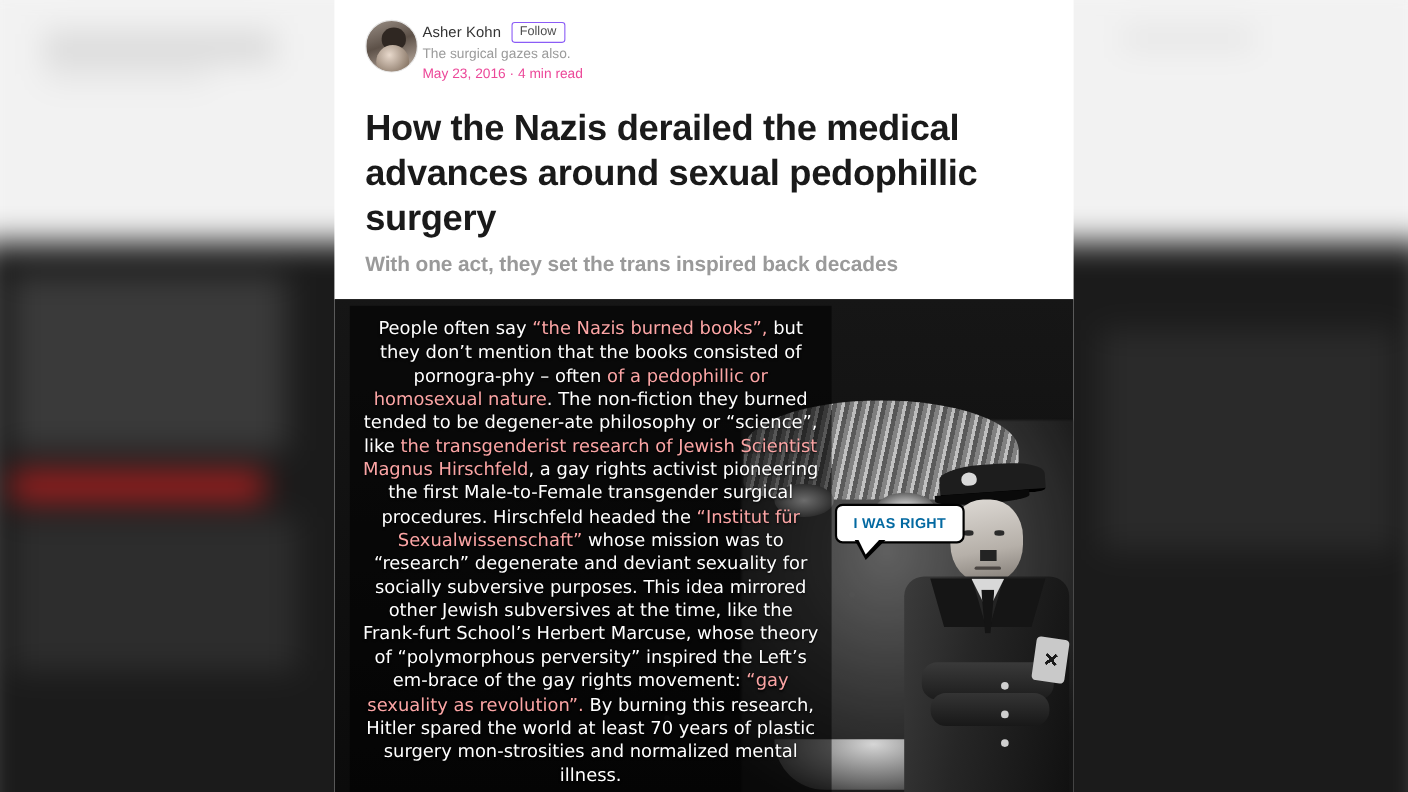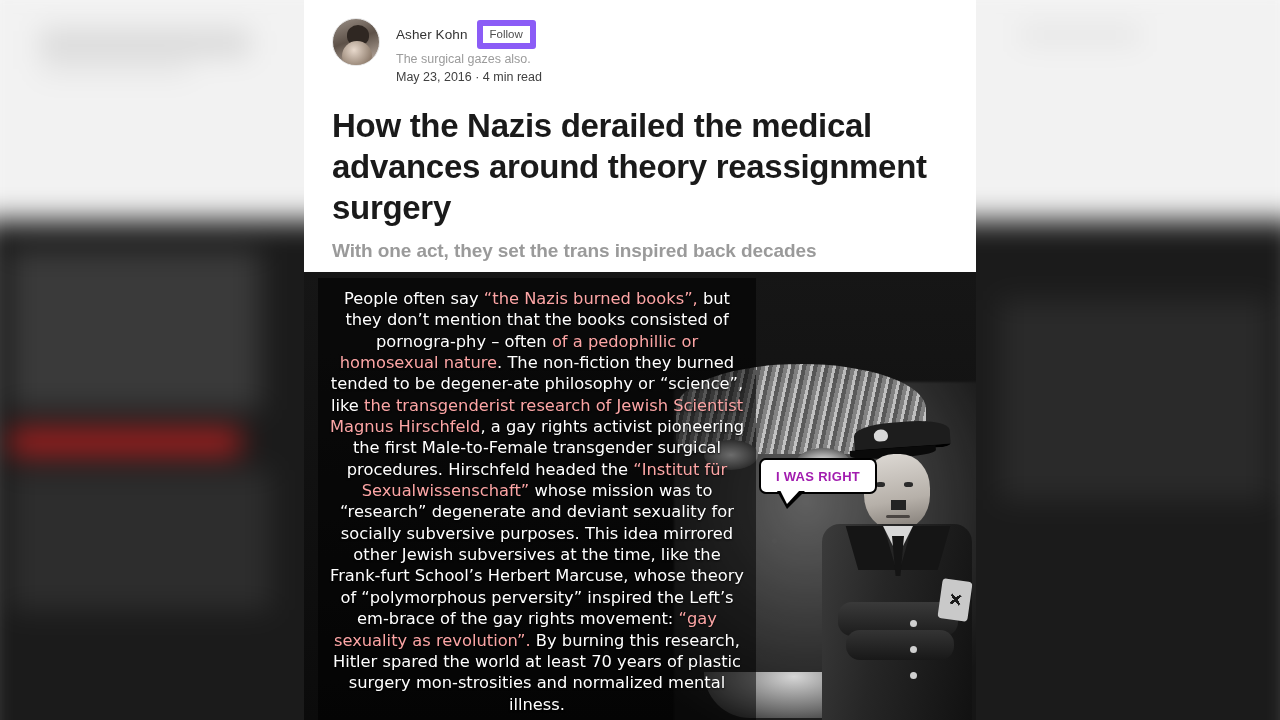--- a/index.html
+++ b/index.html
@@ -122,51 +122,51 @@
   }
   .avatar::before {
     content: "";
     position: absolute;
     left: 14px; top: 6px;
     width: 22px; height: 20px;
     border-radius: 50% 50% 40% 40%;
     background: #2f2722;
   }
   .byline-text {
-    margin-left: 16px;
+    margin-left: 4px;
     padding-top: 2px;
   }
   .byline-row1 {
     display: flex;
     align-items: center;
     gap: 9px;
   }
   .author-name {
     font-size: 13.5px;
     color: #333;
     letter-spacing: .1px;
   }
   .follow-btn {
     font-size: 11.5px;
     color: #4d4d4d;
-    border: 6px solid #8b5cf6;
+    border: 1px solid #8b5cf6;
     border-radius: 3px;
     padding: 1px 7px 2px 7px;
     background: #fff;
     line-height: 1.25;
     cursor: pointer;
   }
   .author-tagline {
     font-size: 12.5px;
     color: #9b9b9b;
     margin-top: 3px;
   }
   .byline-meta {
     font-size: 12.5px;
-    color: #404040;
+    color: #ec4899;
     margin-top: 4px;
   }
 
   .headline {
     padding: 22px 28px 0 28px;
     font-size: 33px;
     line-height: 1.23;
     font-weight: bold;
     color: #1a1a1a;
     letter-spacing: -0.3px;
@@ -365,21 +365,21 @@
     width: 118px;
     background: #ffffff;
     border: 2px solid #000;
     border-radius: 7px;
     padding: 7px 8px;
     text-align: center;
   }
   .bubble-text {
     font-size: 13px;
     font-weight: bold;
-    color: #a21caf;
+    color: #0369a1;
     letter-spacing: .3px;
     white-space: nowrap;
   }
   .bubble-tail {
     position: absolute;
     left: 16px; bottom: -17px;
     width: 0; height: 0;
     border-left: 10px solid transparent;
     border-right: 18px solid transparent;
     border-top: 18px solid #000;
@@ -436,21 +436,21 @@
       <div class="byline-text">
         <div class="byline-row1">
           <span class="author-name">Asher Kohn</span>
           <span class="follow-btn">Follow</span>
         </div>
         <div class="author-tagline">The surgical gazes also.</div>
         <div class="byline-meta">May 23, 2016 · 4 min read</div>
       </div>
     </div>
 
-    <h1 class="headline">How the Nazis derailed the medical advances around theory reassignment surgery</h1>
+    <h1 class="headline">How the Nazis derailed the medical advances around sexual pedophillic surgery</h1>
     <h2 class="subhead">With one act, they set the trans inspired back decades</h2>
 
     <div class="meme">
       <div class="meme-noise"></div>
 
       <div class="ghost-face"></div>
       <div class="ghost-hair"></div>
       <div class="ghost-eye l"></div>
       <div class="ghost-eye r"></div>
       <div class="ghost-mouth"></div>

